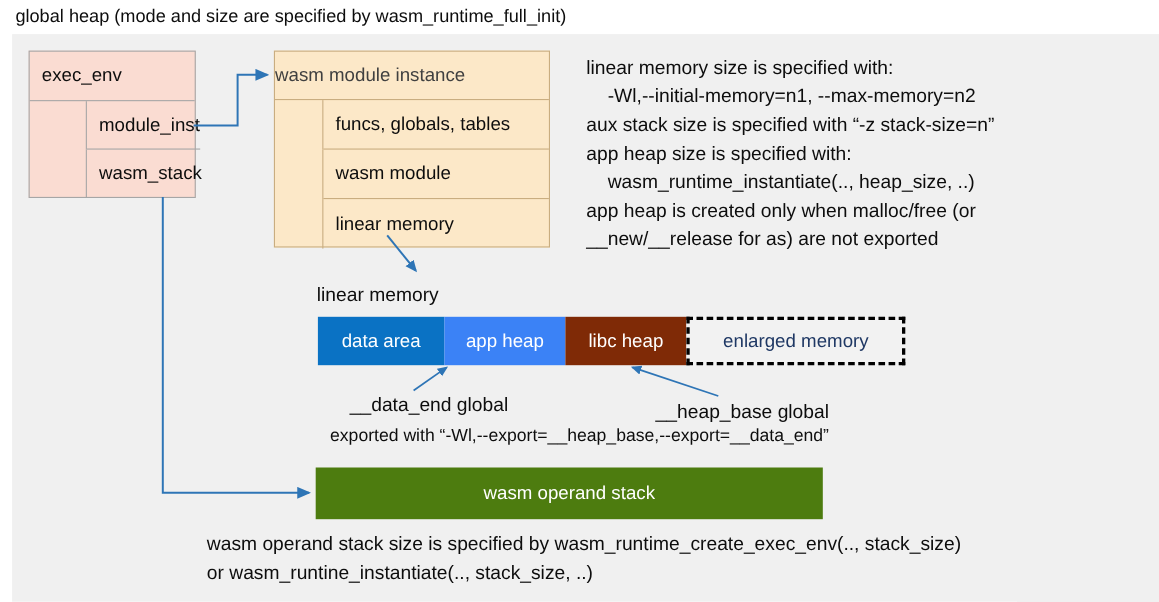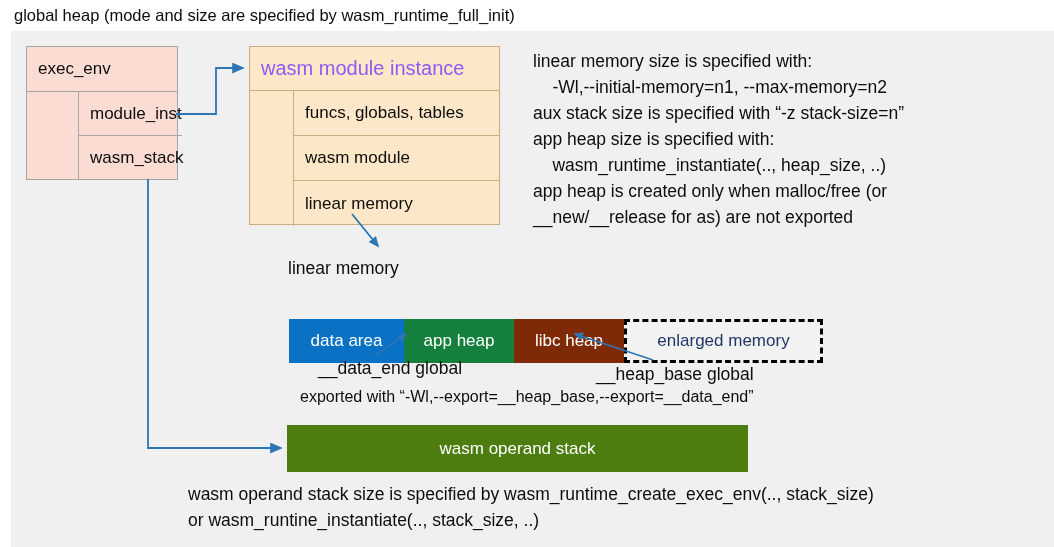--- a/index.html
+++ b/index.html
@@ -85,22 +85,21 @@
   
   #wmi {
     left: 249px; top: 46px; width: 251px; height: 179px;
     background: #fce8c8;
   }
   #wmi .hdr {
     height: 44px;
     box-sizing: border-box;
     border-bottom: 1px solid #c9ad80;
     display: flex; align-items: center;
-    padding-left: 11px;
-    font-size: 20px; color: #8b5cf6;
+    font-size: 17px; color: #404040;
   }
   #wmi .sub { height: 45px; }
   #wmi .sub .pad { width: 24px; border-right: 1px solid #c9ad80; }
   #wmi .sub.b .cell { border-bottom: 1px solid #c9ad80; }
 
   
   #notes {
     left: 533px; top: 48px;
     font-size: 17.5px;
     line-height: 26px;
@@ -111,21 +110,20 @@
   
   #lm-label {
     left: 288px; top: 258px;
     font-size: 17.5px; color: #0d0d0d;
   }
 
   
   #membar {
     left: 289px; top: 288px; height: 44px;
     display: flex;
-    margin-top: 31px;
   }
   .seg {
     height: 44px;
     box-sizing: border-box;
     display: flex; align-items: center; justify-content: center;
     color: #ffffff;
     font-size: 17px;
     white-space: nowrap;
   }
   .seg.dashed {
@@ -210,21 +208,21 @@
 app heap size is specified with:
     wasm_runtime_instantiate(.., heap_size, ..)
 app heap is created only when malloc/free (or
 __new/__release for as) are not exported</div>
 
   <div class="abs" id="lm-label">linear memory</div>
   <div class="abs" id="membar">
       <div class="seg" style="width: 115px; background: rgb(10, 114, 196);">
         <span>data area</span>
       </div>
-      <div class="seg" style="width: 110px; background: #15803d;">
+      <div class="seg" style="width: 110px; background: #3b82f6;">
         <span>app heap</span>
       </div>
       <div class="seg" style="width: 110px; background: rgb(127, 42, 6);">
         <span>libc heap</span>
       </div>
       <div class="seg dashed" style="width: 199px;">
         <span>enlarged memory</span>
       </div>
     </div>
 

